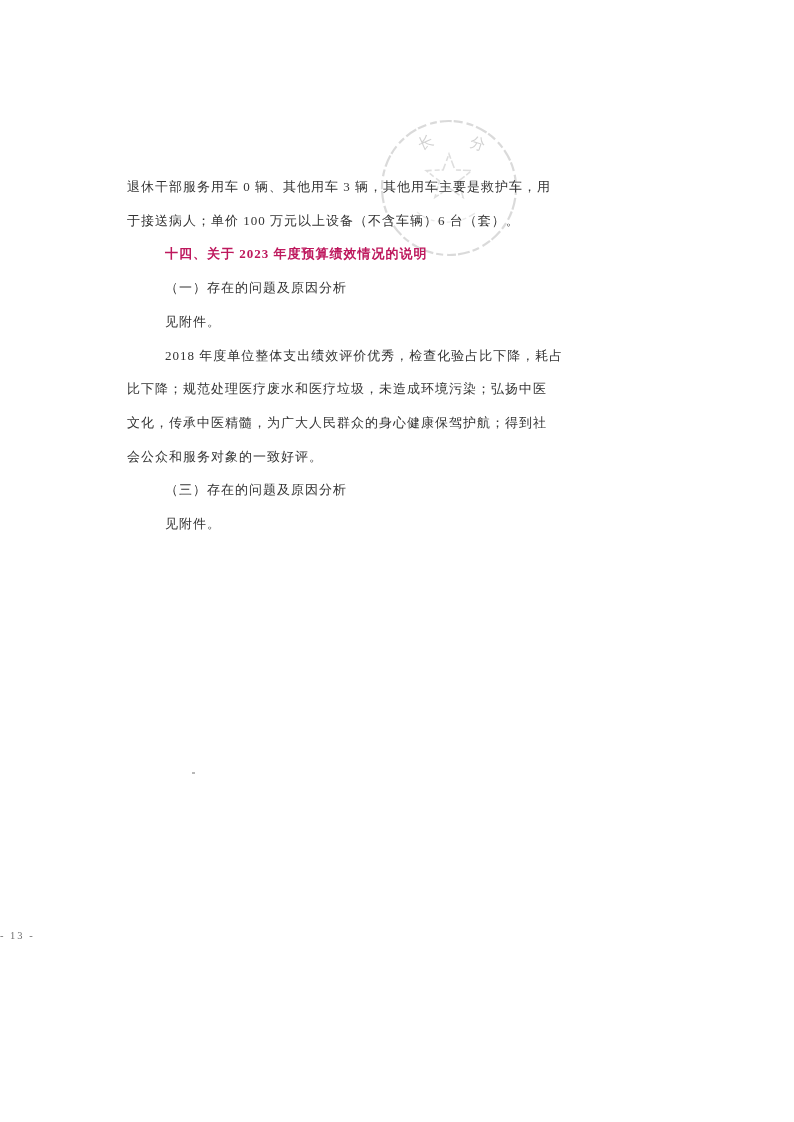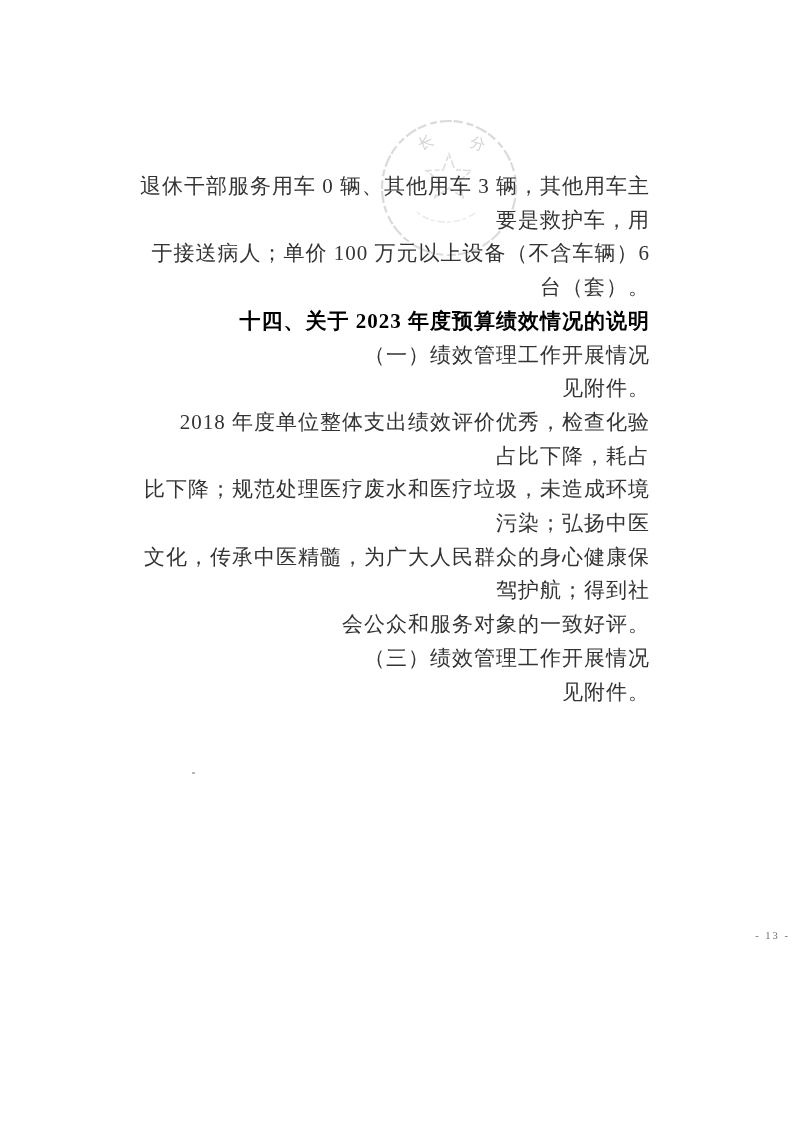--- a/index.html
+++ b/index.html
@@ -27,41 +27,41 @@
   .content {
     position: absolute;
     left: 127px;
     top: 170px;
     width: 523px;
     z-index: 2;
   }
   .para {
     margin: 0;
     padding: 0;
-    font-size: 21px;
+    font-size: 13px;
     line-height: 33.7px;
     letter-spacing: 1px;
     color: #333333;
     white-space: pre-line;
     font-weight: 400;
-    text-align: right;
+    text-align: left;
   }
   .indent {
     text-indent: 38px;
   }
   .heading {
     font-weight: 700;
-    color: #000000;
+    color: #be185d;
   }
   .page-number {
     position: absolute;
     left: 0;
     right: 4px;
     top: 930px;
-    text-align: right;
+    text-align: left;
     font-size: 10.5px;
     letter-spacing: 2px;
     color: #6f6f6f;
     z-index: 2;
   }
   .scan-dot {
     position: absolute;
     left: 192px;
     top: 772px;
     width: 3px;
@@ -88,27 +88,27 @@
       <text x="44" y="34" transform="rotate(-24 44 34)" class="seal-arc-char" opacity="0.45">长</text>
       <text x="92" y="30" transform="rotate(18 92 30)" class="seal-arc-char" opacity="0.45">分</text>
       <path d="M40,96 q10,9 26,10 q18,1 32,-9" fill="none" stroke="#b4b4b4" stroke-width="1.4" opacity="0.3" stroke-dasharray="4 3 7 2"></path>
     </svg>
   </div>
 
   <div class="content">
     <p class="para">退休干部服务用车 0 辆、其他用车 3 辆，其他用车主要是救护车，用
 于接送病人；单价 100 万元以上设备（不含车辆）6 台（套）。</p>
     <p class="para indent heading">十四、关于 2023 年度预算绩效情况的说明</p>
-    <p class="para indent">（一）绩效管理工作开展情况</p>
+    <p class="para indent">（一）存在的问题及原因分析</p>
     <p class="para indent">见附件。</p>
     <p class="para indent">2018 年度单位整体支出绩效评价优秀，检查化验占比下降，耗占
 比下降；规范处理医疗废水和医疗垃圾，未造成环境污染；弘扬中医
 文化，传承中医精髓，为广大人民群众的身心健康保驾护航；得到社
 会公众和服务对象的一致好评。</p>
-    <p class="para indent">（三）绩效管理工作开展情况</p>
+    <p class="para indent">（三）存在的问题及原因分析</p>
     <p class="para indent">见附件。</p>
   </div>
 
   <div class="scan-dot"></div>
 
   <div class="page-number">- 13 -</div>
 
 </div>
 
 </body></html>

